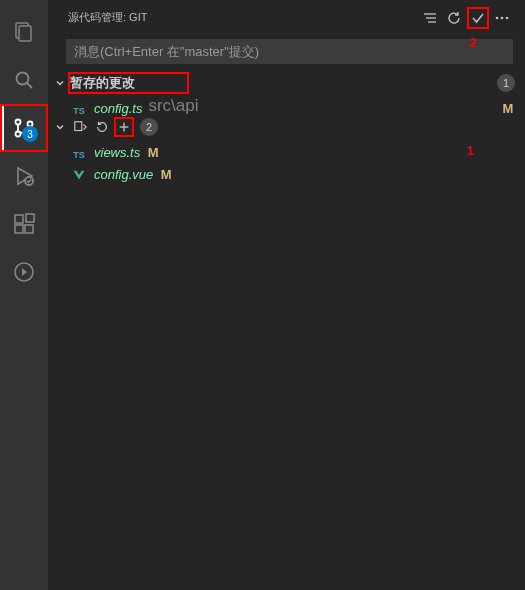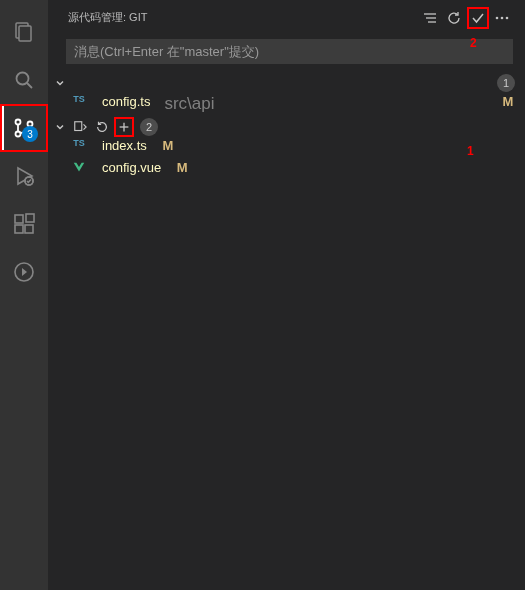--- a/index.html
+++ b/index.html
@@ -134,37 +134,37 @@
       min-width: 18px;
       height: 18px;
       display: flex;
       align-items: center;
       justify-content: center;
       font-size: 11px;
       margin-left: 4px;
     }
     .file-row {
       display: flex;
-      align-items: flex-start;
+      align-items: flex-end;
       height: 22px;
       padding: 0 10px 0 22px;
       cursor: pointer;
-      gap: 14px;
+      gap: 6px;
     }
     .file-icon { 
       width: 18px; 
       font-size: 9px; 
       font-weight: bold;
       color: #519aba;
       display: flex;
       align-items: center;
       justify-content: center;
     }
     .file-icon.vue { color: #41b883; }
-    .file-name { color: #fef9c3; }
+    .file-name { color: #86efac; font-style: italic; }
     .file-path { color: #808080; font-size: 17px; flex: 1; }
     .file-status {
       color: #d7ba7d;
       font-weight: bold;
       width: 14px;
       text-align: center;
     }
     .annotation {
       position: absolute;
       color: #ff0000;
@@ -260,20 +260,21 @@
 
   <input class="message-input" placeholder="消息(Ctrl+Enter 在&quot;master&quot;提交)" style="">
 
   <div class="section">
     <div class="section-header">
       <span class="chevron">
         <svg width="12" height="12" viewBox="0 0 12 12" stroke="currentColor" stroke-width="1.5" fill="none">
             <polyline points="3,4.5 6,7.5 9,4.5"></polyline>
           </svg>
       </span>
+      <span class="section-title-box highlighted"><span class="section-title">暂存的更改</span></span>
       <span style="flex:1"></span>
       <span class="count-badge">1</span>
     </div>
     <div class="file-row">
       <span class="file-icon">TS</span>
       <span class="file-name">config.ts</span>
       <span class="file-path">src\api</span>
       <span class="file-status">M</span>
     </div>
   </div>
@@ -302,21 +303,21 @@
           <svg width="14" height="14" viewBox="0 0 16 16" stroke="currentColor" stroke-width="1.5" fill="none">
               <line x1="8" y1="3" x2="8" y2="13"></line>
               <line x1="3" y1="8" x2="13" y2="8"></line>
             </svg>
         </div>
       </div>
       <span class="count-badge">2</span>
     </div>
     <div class="file-row">
       <span class="file-icon">TS</span>
-      <span class="file-name">index.ts</span>
+      <span class="file-name">views.ts</span>
       <span class="file-status">M</span>
     </div>
     <div class="file-row">
       <span class="file-icon vue">
         <svg width="14" height="14" viewBox="0 0 16 16">
             <polygon points="2,3 8,13 14,3 11,3 8,8 5,3" fill="#41b883"></polygon>
           </svg>
       </span>
       <span class="file-name">config.vue</span>
       <span class="file-status">M</span>

